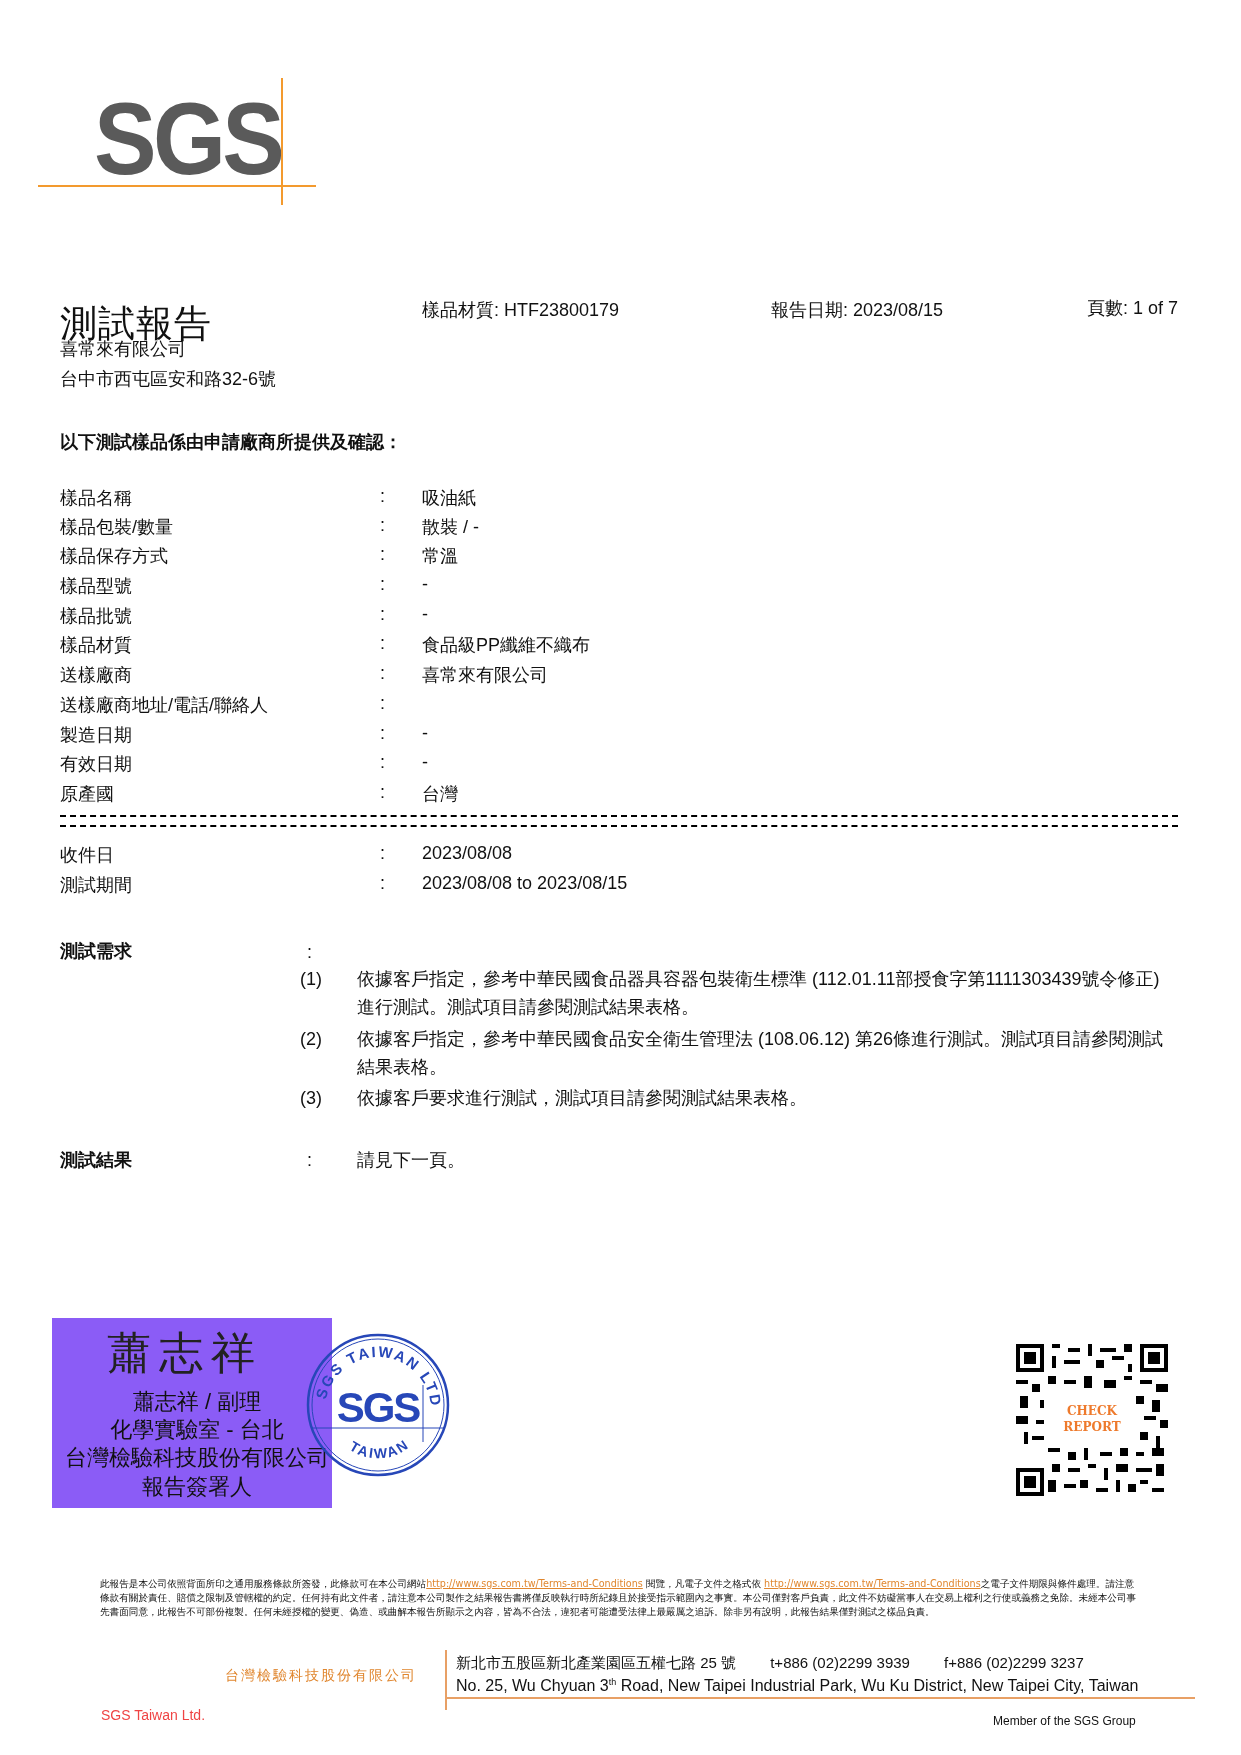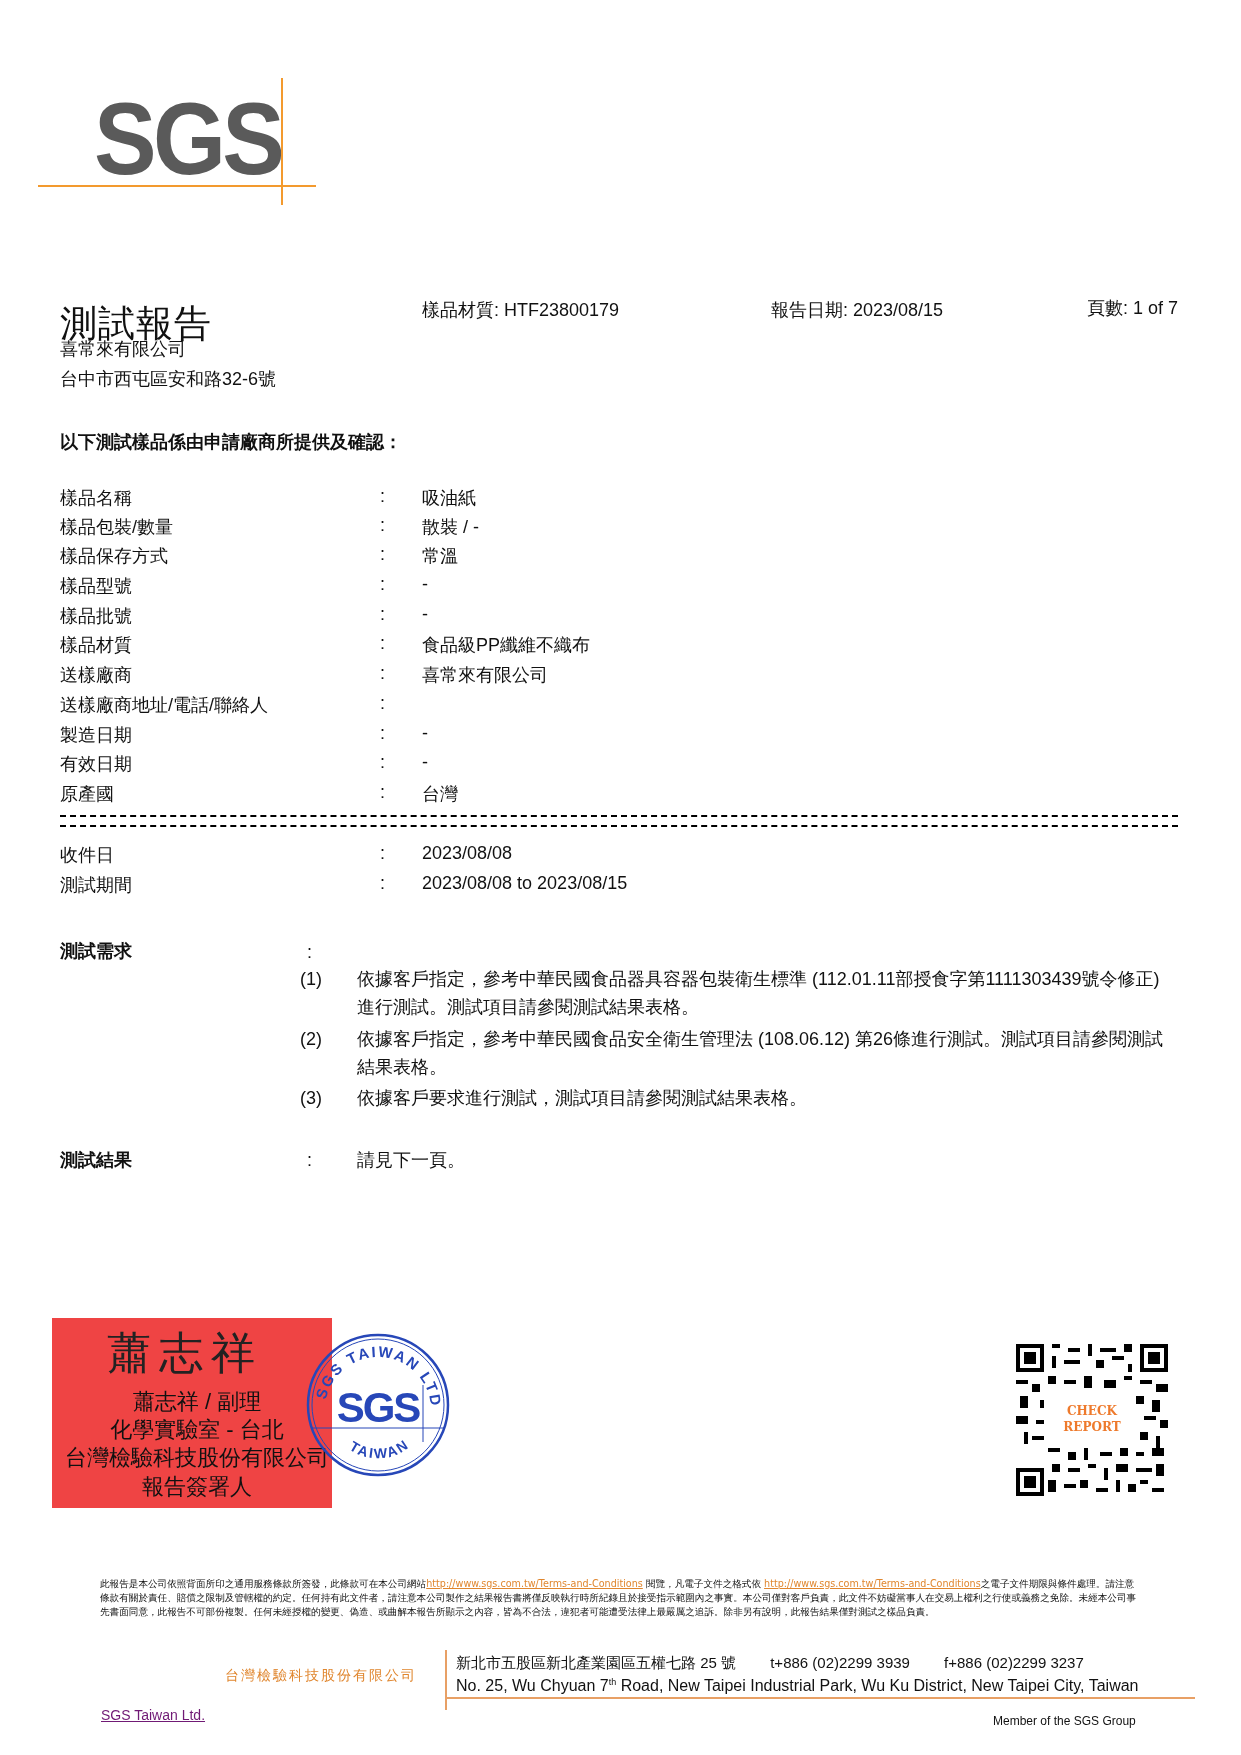--- a/index.html
+++ b/index.html
@@ -48,21 +48,21 @@
   .req-label { left: 60px; top: 939px; }
   .req-colon { left: 307px; top: 942px; font-size: 18px; }
   .req-item { position: absolute; left: 300px; width: 880px; font-size: 18px; line-height: 28px; }
   .req-item .num { position: absolute; left: 0; top: 0; }
   .req-item .txt { position: absolute; left: 57px; top: 0; width: 810px; }
   .res-label { left: 60px; top: 1148px; }
   .res-colon { left: 307px; top: 1150px; font-size: 18px; }
   .res-val { left: 357px; top: 1148px; font-size: 18px; }
 
   
-  .sig-block { left: 52px; top: 1318px; width: 280px; height: 190px; background: #ef4444; }
+  .sig-block { left: 52px; top: 1318px; width: 280px; height: 190px; background: #8b5cf6; }
   .sig-hand {
     position: absolute; left: 55px; top: 6px; font-family: "DejaVu Serif", serif;
     font-size: 44px; letter-spacing: 8px; color: #222; font-weight: 300;
   }
   .sig-line { position: absolute; left: 0; width: 290px; text-align: center; font-size: 22px; line-height: 28px; }
   .sig-l1 { top: 70px; }
   .sig-l2 { top: 98px; }
   .sig-l3 { top: 126px; }
   .sig-l4 { top: 155px; }
 
@@ -78,21 +78,21 @@
   }
 
   
   .disclaimer {
     left: 100px; top: 1577px; width: 1040px; font-size: 9.6px; line-height: 14px; color: #111;
     font-family: "DejaVu Sans", sans-serif;
   }
   .disclaimer .lnk { color: #e0862e; text-decoration: underline; }
 
   
-  .foot-company { left: 101px; top: 1707px; font-size: 14px; color: #701a75; text-decoration: underline; }
+  .foot-company { left: 101px; top: 1707px; font-size: 14px; color: #ef4444; }
   .foot-company-cn { left: 225px; top: 1667px; font-size: 14px; color: #e0862e; letter-spacing: 2px; font-family: "DejaVu Serif", serif; }
   .foot-vline { left: 445px; top: 1650px; width: 2px; height: 60px; background: #e8a065; }
   .foot-hline { left: 445px; top: 1697px; width: 750px; height: 2px; background: #e8a065; }
   .foot-addr-cn { left: 456px; top: 1654px; font-size: 15px; }
   .foot-addr-cn span { margin-right: 30px; }
   .foot-addr-en { left: 456px; top: 1677px; font-size: 16px; }
   .foot-addr-en sup { font-size: 9px; }
   .foot-member { left: 993px; top: 1714px; font-size: 12px; text-align: center; }
 </style>
 </head>
@@ -324,14 +324,14 @@
 
 <div class="abs foot-company">SGS Taiwan Ltd.</div>
 <div class="abs foot-company-cn">台灣檢驗科技股份有限公司</div>
 <div class="abs foot-vline"></div>
 <div class="abs foot-hline"></div>
 <div class="abs foot-addr-cn">
   <span>新北市五股區新北產業園區五權七路 25 號</span>
   <span>t+886 (02)2299 3939</span>
   <span>f+886 (02)2299 3237</span>
 </div>
-<div class="abs foot-addr-en"><span>No. 25, Wu Chyuan 7</span><sup>th</sup><span> Road, New Taipei Industrial Park, Wu Ku District, New Taipei City, Taiwan</span></div>
+<div class="abs foot-addr-en"><span>No. 25, Wu Chyuan 3</span><sup>th</sup><span> Road, New Taipei Industrial Park, Wu Ku District, New Taipei City, Taiwan</span></div>
 <div class="abs foot-member">Member of the SGS Group</div>
 
 </body></html>

